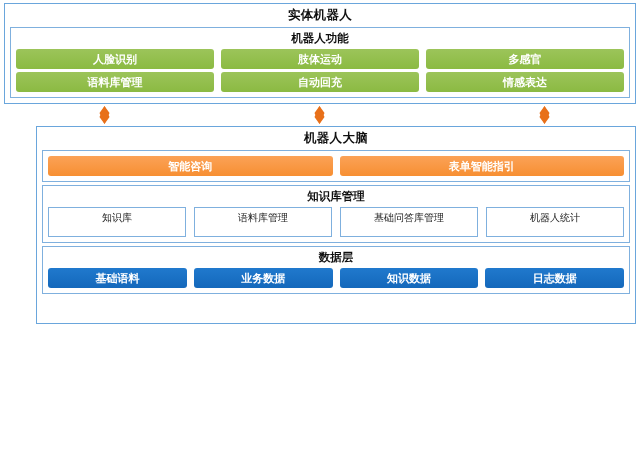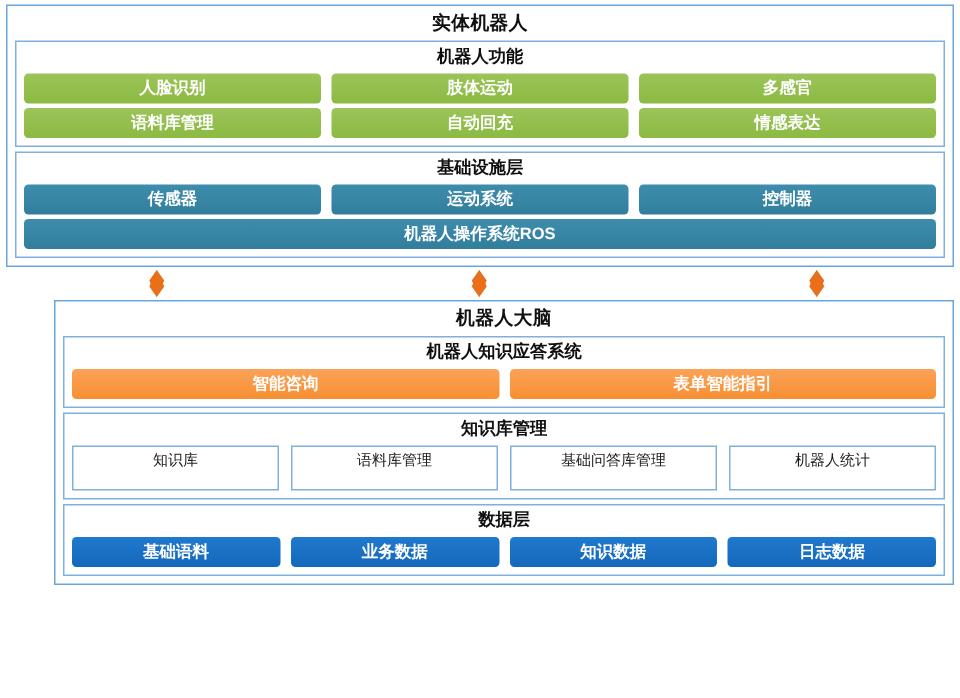--- a/index.html
+++ b/index.html
@@ -146,31 +146,20 @@
         <div class="pill green">肢体运动</div>
         <div class="pill green">多感官</div>
       </div>
       <div class="row">
         <div class="pill green">语料库管理</div>
         <div class="pill green">自动回充</div>
         <div class="pill green">情感表达</div>
       </div>
     </div>
 
-    <div class="block">
-      <div class="block-title">基础设施层</div>
-      <div class="row">
-        <div class="pill teal">传感器</div>
-        <div class="pill teal">运动系统</div>
-        <div class="pill teal">控制器</div>
-      </div>
-      <div class="row">
-        <div class="pill teal wide">机器人操作系统ROS</div>
-      </div>
-    </div>
   </div>
 
   <div class="arrow-strip">
     <span class="arrow" style="left:95px">
       <svg width="11" height="18" viewBox="0 0 11 18">
         <polygon points="5.5,0 10.5,7 5.5,18 0.5,7" fill="#e8701a"></polygon>
         <polygon points="5.5,18 10.5,11 5.5,0 0.5,11" fill="#e8701a"></polygon>
       </svg>
     </span>
     <span class="arrow" style="left:310px">
@@ -184,21 +173,20 @@
         <polygon points="5.5,0 10.5,7 5.5,18 0.5,7" fill="#e8701a"></polygon>
         <polygon points="5.5,18 10.5,11 5.5,0 0.5,11" fill="#e8701a"></polygon>
       </svg>
     </span>
   </div>
 
   <div class="section grow">
     <div class="section-title">机器人大脑</div>
 
     <div class="block">
-      <div class="block-title">机器人知识应答系统</div>
       <div class="row">
         <div class="pill orange">智能咨询</div>
         <div class="pill orange">表单智能指引</div>
       </div>
     </div>
 
     <div class="block">
       <div class="block-title">知识库管理</div>
       <div class="cards">
 

